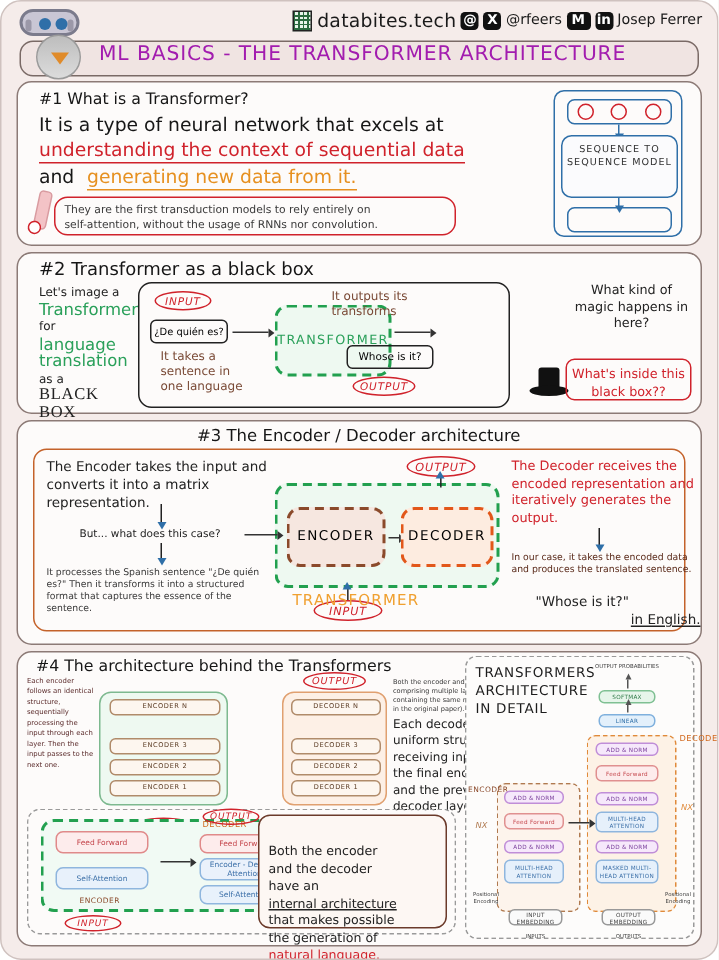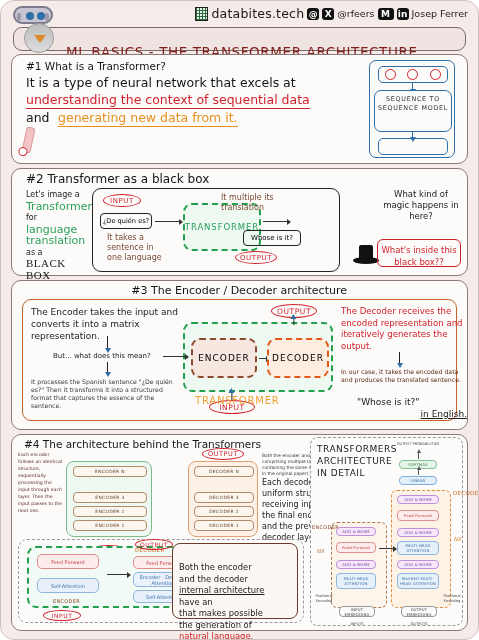--- a/index.html
+++ b/index.html
@@ -39,22 +39,22 @@
   .brandname { font-size:12.5px; letter-spacing:.2px; }
   .sq { width:12px; height:12px; background:#111; color:#fff; border-radius:3px;
     font-size:9px; display:flex; align-items:center; justify-content:center; font-weight:bold;}
   .sq.wide{ width:16px; }
   .handle { font-size:9.5px; }
   .person { font-size:9.5px; }
 
   
   .titlebar { position:absolute; left:12px; top:26px; right:12px; height:24px;
     background:#f0e4e2; border:1.5px solid #7a6a66; border-radius:9px; }
-  .titlebar .txt { position:absolute; left:52px; top:16px; font-size:13.5px;
-    letter-spacing:.6px; color:#7f1d1d; font-family:"DejaVu Sans", sans-serif;text-decoration:underline; }
+  .titlebar .txt { position:absolute; left:52px; top:0; font-size:13.5px;
+    letter-spacing:.6px; color:#a21caf; font-family:"DejaVu Sans", sans-serif; }
   .avatar { position:absolute; left:10px; top:-5px; width:30px; height:30px; border-radius:50%;
     background: linear-gradient(#bdbdbd,#dcdcdc); border:1px solid #9a9a9a; }
   .avatar:after{ content:""; position:absolute; left:9px; top:11px; width:0;height:0;
     border-left:6px solid transparent; border-right:6px solid transparent; border-top:8px solid #e08b2a;}
 
   
   .card { position:absolute; background:#fdfbfa; border:1.4px solid #8c7a76; border-radius:10px; }
 
   .sec1 { left:10px; top:53px; right:10px; height:110px; }
   .sec2 { left:10px; top:167px; right:10px; height:108px; }
@@ -95,30 +95,30 @@
     border-right:3.2px solid transparent;border-top:5px solid #2f6fa8;}
 
   
   .s2title{ left:14px; top:3px; font-size:12px; }
   .s2left{ position:absolute; left:14px; top:20px; width:62px; font-size:8px; line-height:11.5px; color:#222;}
   .s2left .g{ color:#2aa05a; font-size:11px; }
   .s2left .bb{ font-size:11px; letter-spacing:.5px;font-family:Liberation Serif, serif;}
   .bbox{ position:absolute; left:80px; top:19px; width:248px; height:84px;
     border:1.6px solid #222; border-radius:9px; }
   .pill{ position:absolute; border:1.2px solid #d0222b; border-radius:50%;
-    color:#d0222b; font-size:7px; letter-spacing:.6px; display:flex; align-items:center; justify-content:center;}
+    color:#d0222b; font-size:7px; letter-spacing:.6px; display:flex; align-items:center; justify-content:center;font-style:italic;}
   .inpill{ left:10px; top:5px; width:38px; height:13px;}
   .outpill{ left:142px; top:62px; width:42px; height:13px;}
   .sentbox{ position:absolute; left:7px; top:24px; width:52px; height:16px;
     border:1.3px solid #222; border-radius:4px; font-size:6.6px; display:flex;align-items:center;justify-content:center;}
   .tboxg{ position:absolute; left:90px; top:14px; width:78px; height:48px;
     border:2px dashed #22a04f; border-radius:9px; background:#eef9f1;
     color:#2aa05a; font-size:8.5px; letter-spacing:.9px; display:flex;align-items:center;justify-content:center;}
   .whosebox{ position:absolute; left:138px; top:41px; width:58px; height:16px;
-    border:1.3px solid #222; border-radius:4px; font-size:7px; display:flex;align-items:center;justify-content:center;margin-left:12px;}
+    border:1.3px solid #222; border-radius:4px; font-size:7px; display:flex;align-items:center;justify-content:center;}
   .brown{ color:#7a4a36; font-size:8px; line-height:10px; position:absolute;}
   .s2right{ position:absolute; right:6px; top:20px; width:80px; text-align:center;
     font-size:8.5px; line-height:11px; color:#222;}
   .redbox{ position:absolute; right:6px; top:70px; width:84px; height:28px;
     border:1.5px solid #d0222b; border-radius:6px; color:#d0222b; font-size:8.5px;
     line-height:12px; text-align:center; padding-top:4px;}
   .hat{ position:absolute; right:88px; top:76px; width:26px; height:20px;}
   .hat .top{ position:absolute; left:6px; top:0; width:14px; height:13px; background:#111; border-radius:2px 2px 0 0;}
   .hat .brim{ position:absolute; left:0; top:12px; width:26px; height:7px; background:#111; border-radius:50%;}
 
@@ -227,20 +227,24 @@
   </div>
 
   <div class="card hatch sec1">
     <div class="hl s1l1">#1 What is a Transformer?</div>
     <div class="hl s1l2">It is a type of neural network that excels at</div>
     <div class="hl s1l3">understanding the context of sequential data</div>
     <div class="hl s1l4a">and</div>
     <div class="hl s1l4b">generating new data from it.</div>
 
     <div class="marker"></div>
+    <div class="notebox">
+      <span class="a">They are the first transduction models to rely entirely on</span>
+      <span class="b">self-attention, without the usage of RNNs nor convolution.</span>
+    </div>
 
     <div class="seqbox">
       <div class="dotsrow">
         <div class="c"></div>
         <div class="c"></div>
         <div class="c"></div>
       </div>
       <div class="arrowv" style="left:42px;top:22px;height:7px;"></div>
       <div class="s2sbody">SEQUENCE TO SEQUENCE MODEL</div>
       <div class="arrowv" style="left:42px;top:71px;height:6px;"></div>
@@ -265,38 +269,38 @@
       <div class="bb">BLACK BOX</div>
     </div>
 
     <div class="bbox">
       <div class="pill inpill">INPUT</div>
       <div class="sentbox">¿De quién es?</div>
       <div class="hline" style="left:62px;top:32px;width:24px;"></div>
       <div class="tboxg">TRANSFORMER</div>
       <div class="hline" style="left:170px;top:32px;width:24px;"></div>
       <div class="brown" style="left:14px;top:44px;width:58px;">It takes a sentence in one language</div>
-      <div class="brown" style="left:128px;top:4px;width:62px;">It multiple its translation</div>
+      <div class="brown" style="left:128px;top:4px;width:62px;">It outputs its transforms</div>
       <div class="whosebox">Whose is it?</div>
       <div class="pill outpill">OUTPUT</div>
     </div>
 
     <div class="s2right">What kind of magic happens in here?</div>
     <div class="hat">
       <div class="top"></div>
       <div class="brim"></div>
     </div>
     <div class="redbox">What's inside this black box??</div>
   </div>
 
   <div class="card hatch sec3">
     <div class="hl s3title">#3 The Encoder / Decoder architecture</div>
     <div class="s3inner">
       <div class="s3textL">The Encoder takes the input and converts it into a matrix representation.</div>
-      <div class="s3mid" style="top:52px;left:30px;">But... what does this mean?</div>
+      <div class="s3mid" style="top:52px;left:30px;">But... what does this case?</div>
       <div class="arrowv" style="left:84px;top:36px;height:13px;background:#222;"></div>
       <div class="arrowv" style="left:84px;top:62px;height:11px;background:#222;"></div>
       <div class="s3small">It processes the Spanish sentence "¿De quién es?" Then it transforms it into a structured format that captures the essence of the sentence.</div>
 
       <div class="greenwrap">
         <div class="encbox">ENCODER</div>
         <div class="hline" style="left:74px;top:34px;width:7px;"></div>
         <div class="decbox">DECODER</div>
       </div>
       <div class="hline" style="left:140px;top:56px;width:22px;"></div>
@@ -352,22 +356,22 @@
         <div class="subblk sa" style="left:104px;top:42px;width:60px;height:13px;">Self-Attention</div>
       </div>
       <div class="pill" style="left:24px;top:70px;width:38px;height:11px;font-size:6px;">INPUT</div>
       <div class="pill" style="left:116px;top:-1px;width:38px;height:11px;font-size:6px;">OUTPUT</div>
       <div class="lbl-dec" style="left:184px;top:64px;font-size:11px;color:#f0a030;letter-spacing:1px;">TRANSFORMER</div>
     </div>
 
     <div class="bothbox">
       <div>Both the encoder</div>
       <div>and the decoder</div>
+      <div>have an</div>
       <div><u>internal architecture</u></div>
-      <div>have an</div>
       <div>that makes possible</div>
       <div>the generation of</div>
       <div class="red">natural language.</div>
     </div>
 
     <div class="detail hatch">
       <div class="dtitle">
         <div>TRANSFORMERS</div>
         <div>ARCHITECTURE</div>
         <div>IN DETAIL</div>

